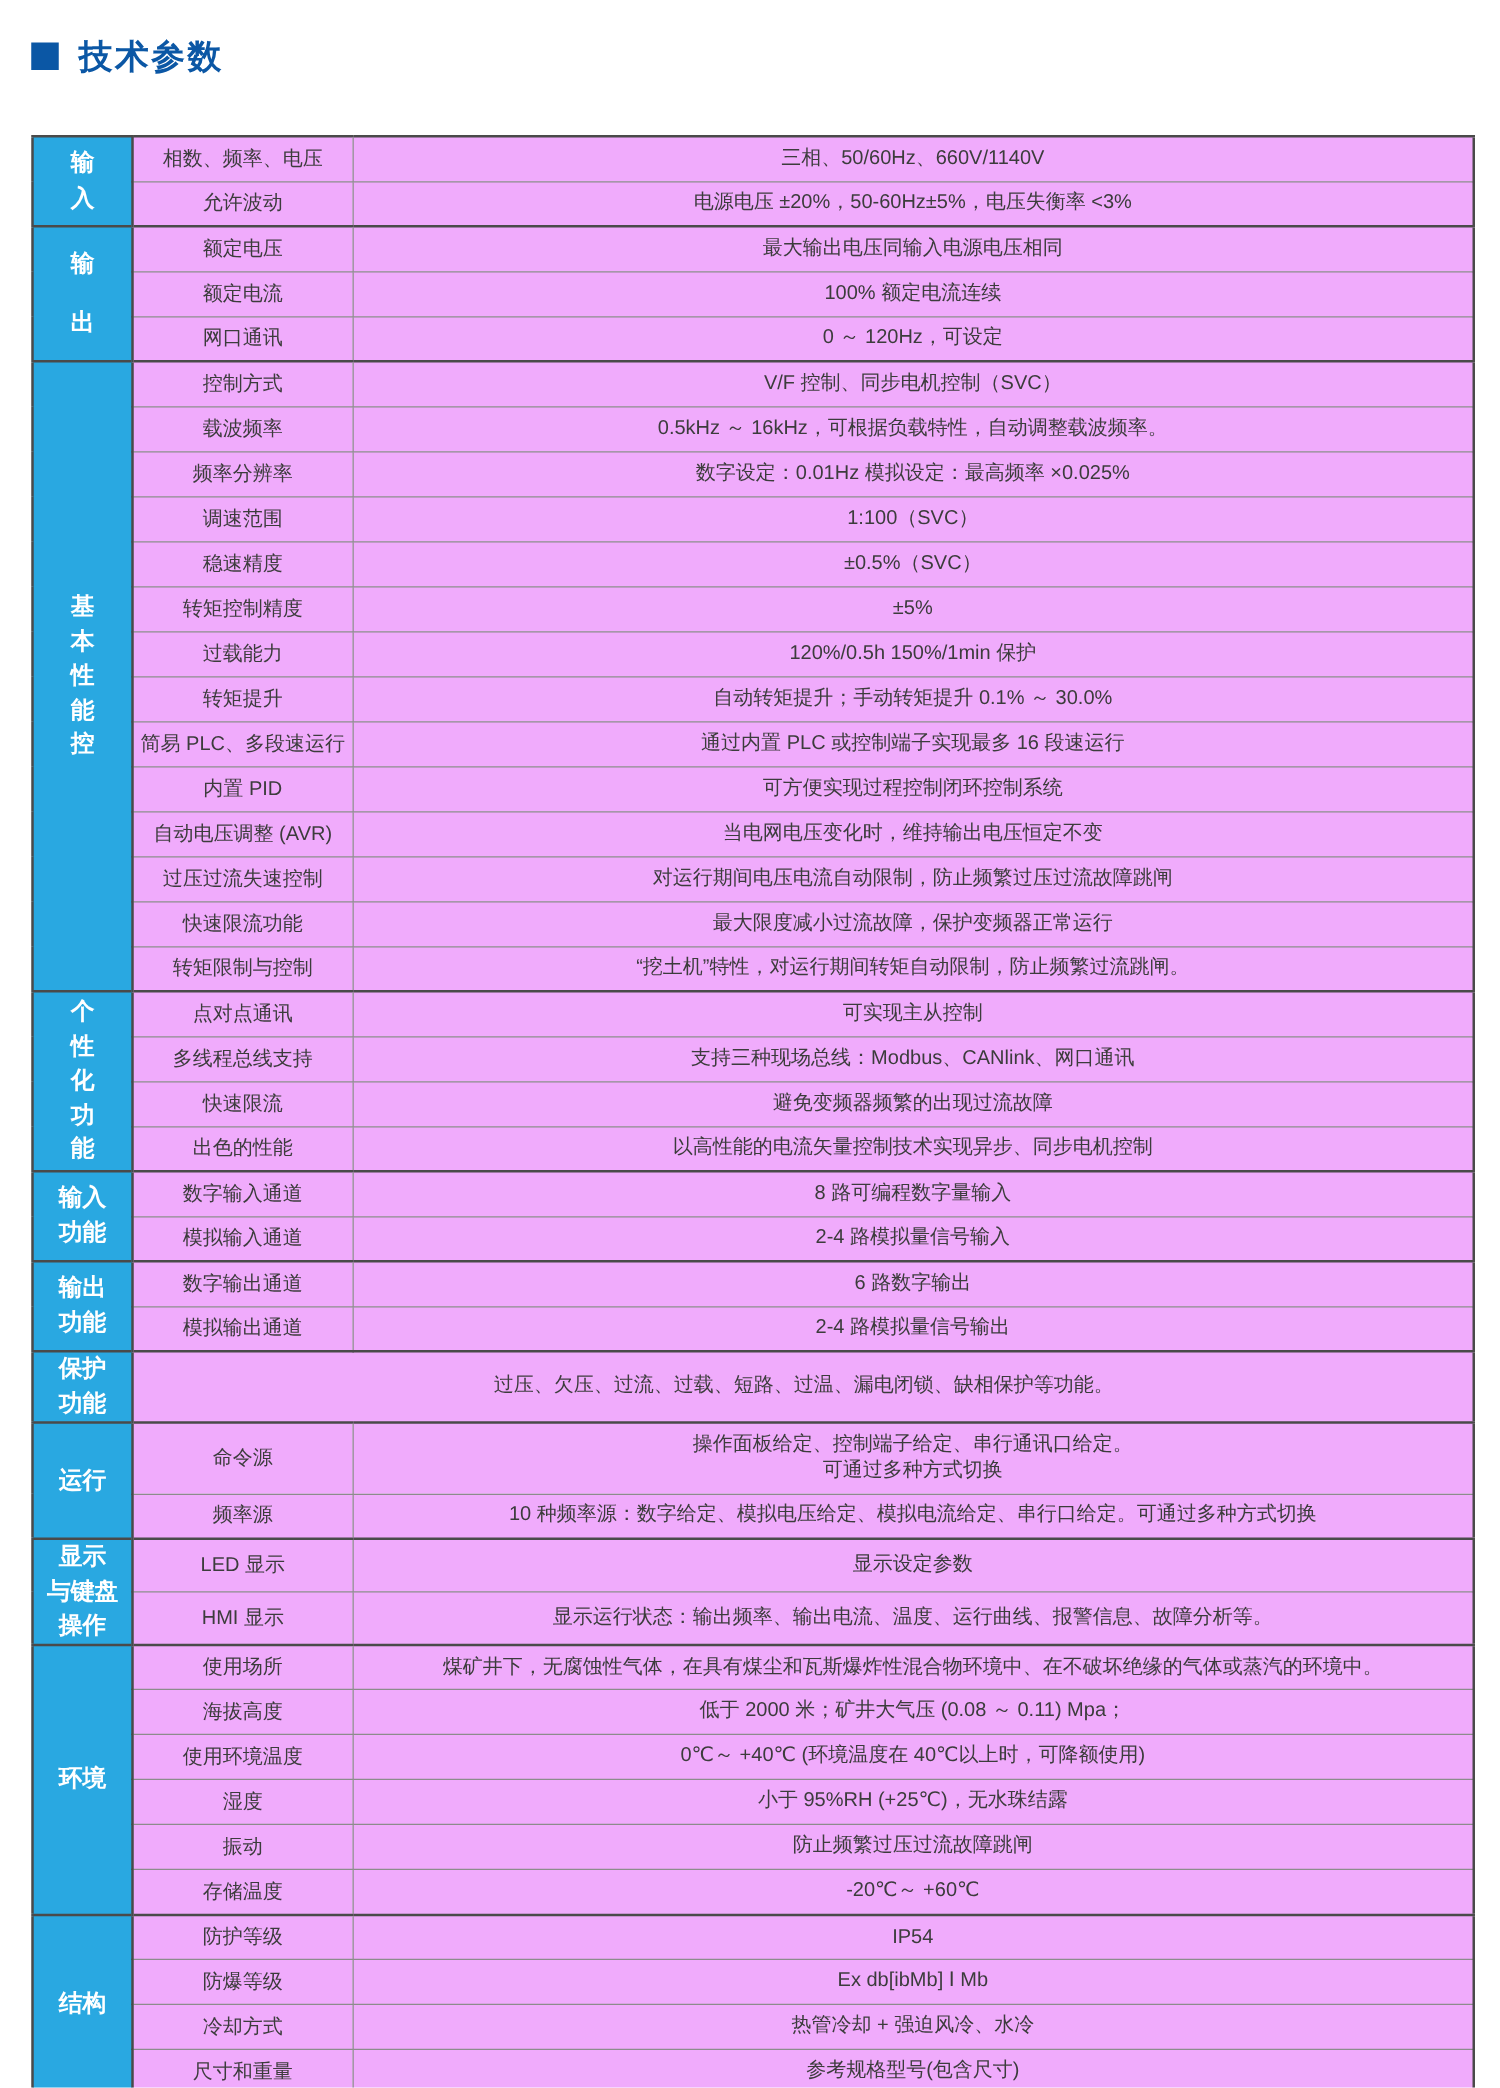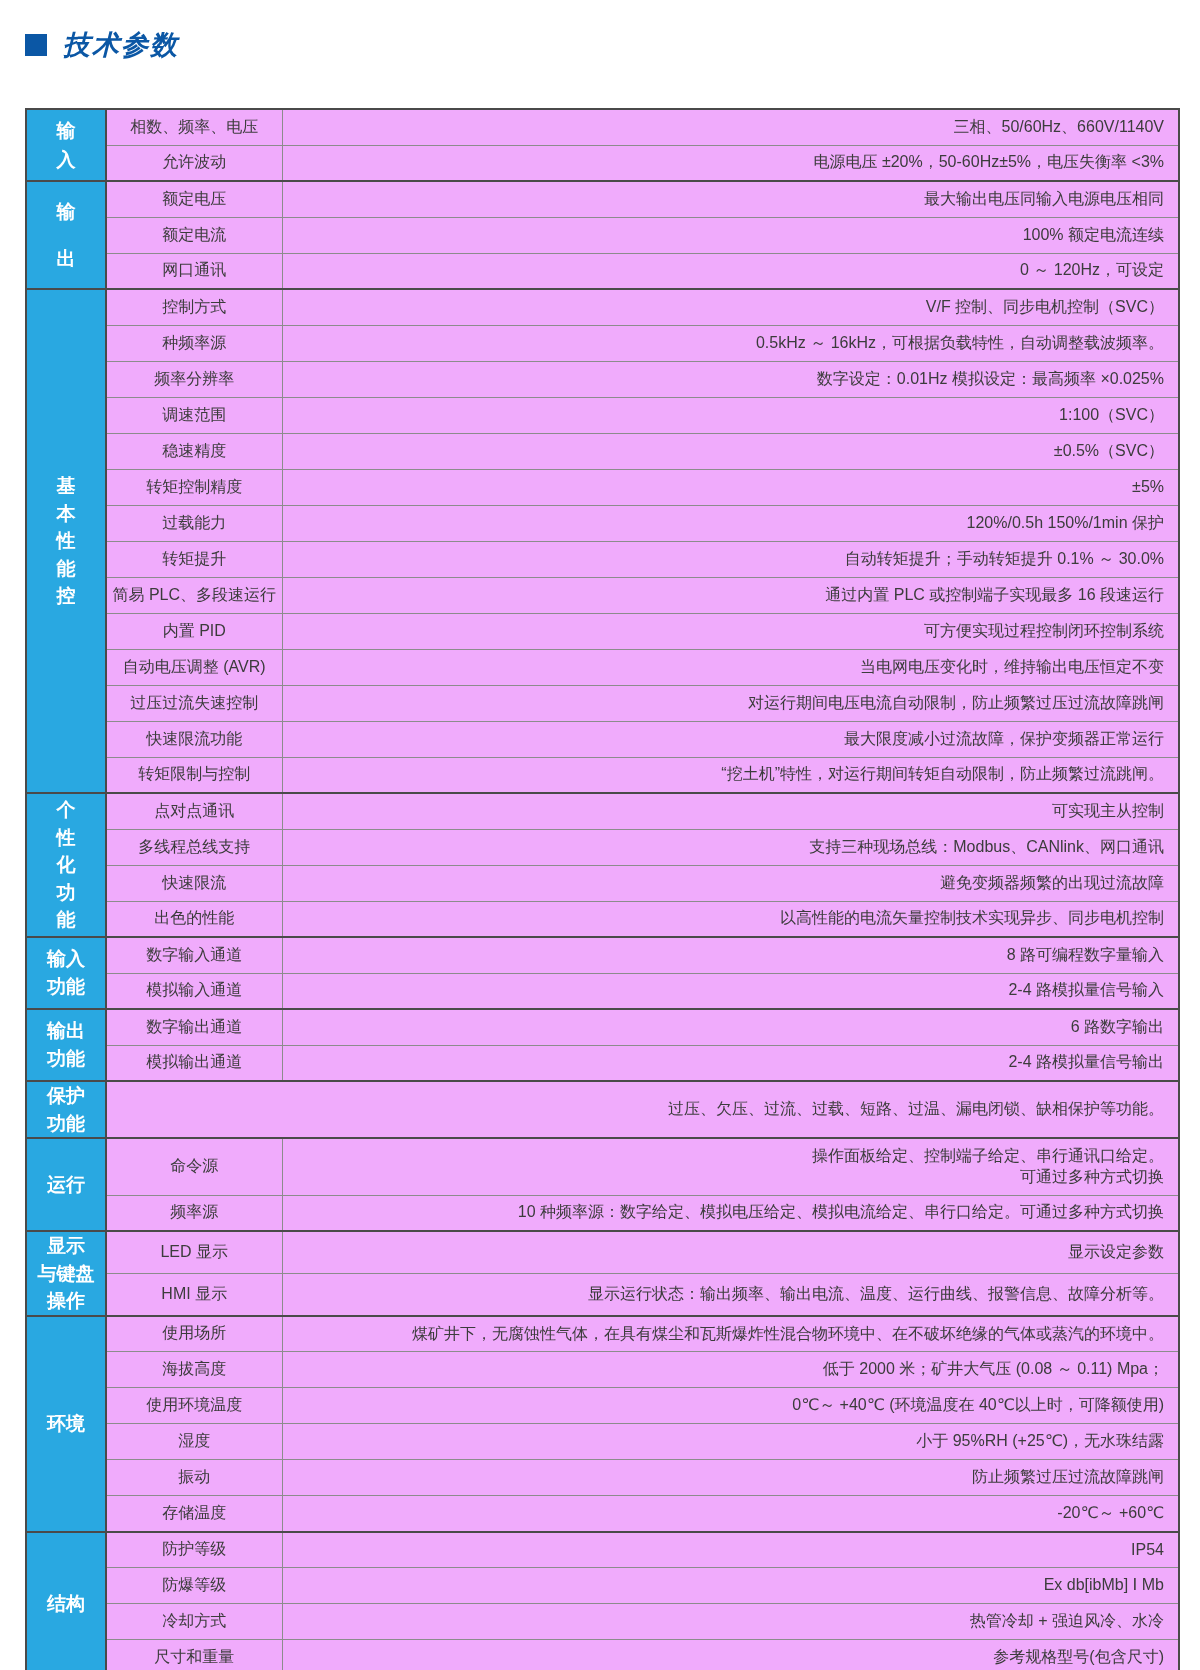--- a/index.html
+++ b/index.html
@@ -25,21 +25,20 @@
     width: 22px;
     height: 22px;
     background: #0B57A5;
   }
   .page-title {
     margin: 0;
     font-size: 27px;
     font-weight: bold;
     letter-spacing: 2px;
     color: #0B57A5;
-    font-style: italic;
   }
   table.spec-table {
     border-collapse: collapse;
     table-layout: fixed;
     width: 1155px;
     margin: 45px 0 0 25px;
     border: 2px solid #4A4A4A;
   }
   .spec-table col.c-cat   { width: 80px; }
   .spec-table col.c-param { width: 176px; }
@@ -74,21 +73,21 @@
   .cat-inner.spread {
     justify-content: space-around;
     padding: 6px 0;
     box-sizing: border-box;
   }
   .spec-table td.param {
     text-align: center;
     padding: 2px 5px;
   }
   .spec-table td.value {
-    text-align: right;
+    text-align: center;
     padding: 2px 14px;
     line-height: 1.3;
   }
   .spec-table td.value.merged {
     padding-left: 15px;
     margin-top: 12px;
   }
   .spec-table tr.tint td.param,
   .spec-table tr.tint td.value  { background: #f0abfc; }
   .spec-table tr.plain td.param,
@@ -149,21 +148,21 @@
               <div>本</div>
               <div>性</div>
               <div>能</div>
               <div>控</div>
             </div>
           </td>
           <td class="param">控制方式</td>
           <td class="value">V/F 控制、同步电机控制（SVC）</td>
         </tr>
         <tr class="tint">
-          <td class="param">种频率源</td>
+          <td class="param">载波频率</td>
           <td class="value">0.5kHz ～ 16kHz，可根据负载特性，自动调整载波频率。</td>
         </tr>
         <tr class="plain">
           <td class="param">频率分辨率</td>
           <td class="value">数字设定：0.01Hz 模拟设定：最高频率 ×0.025%</td>
         </tr>
         <tr class="tint">
           <td class="param">调速范围</td>
           <td class="value">1:100（SVC）</td>
         </tr>

